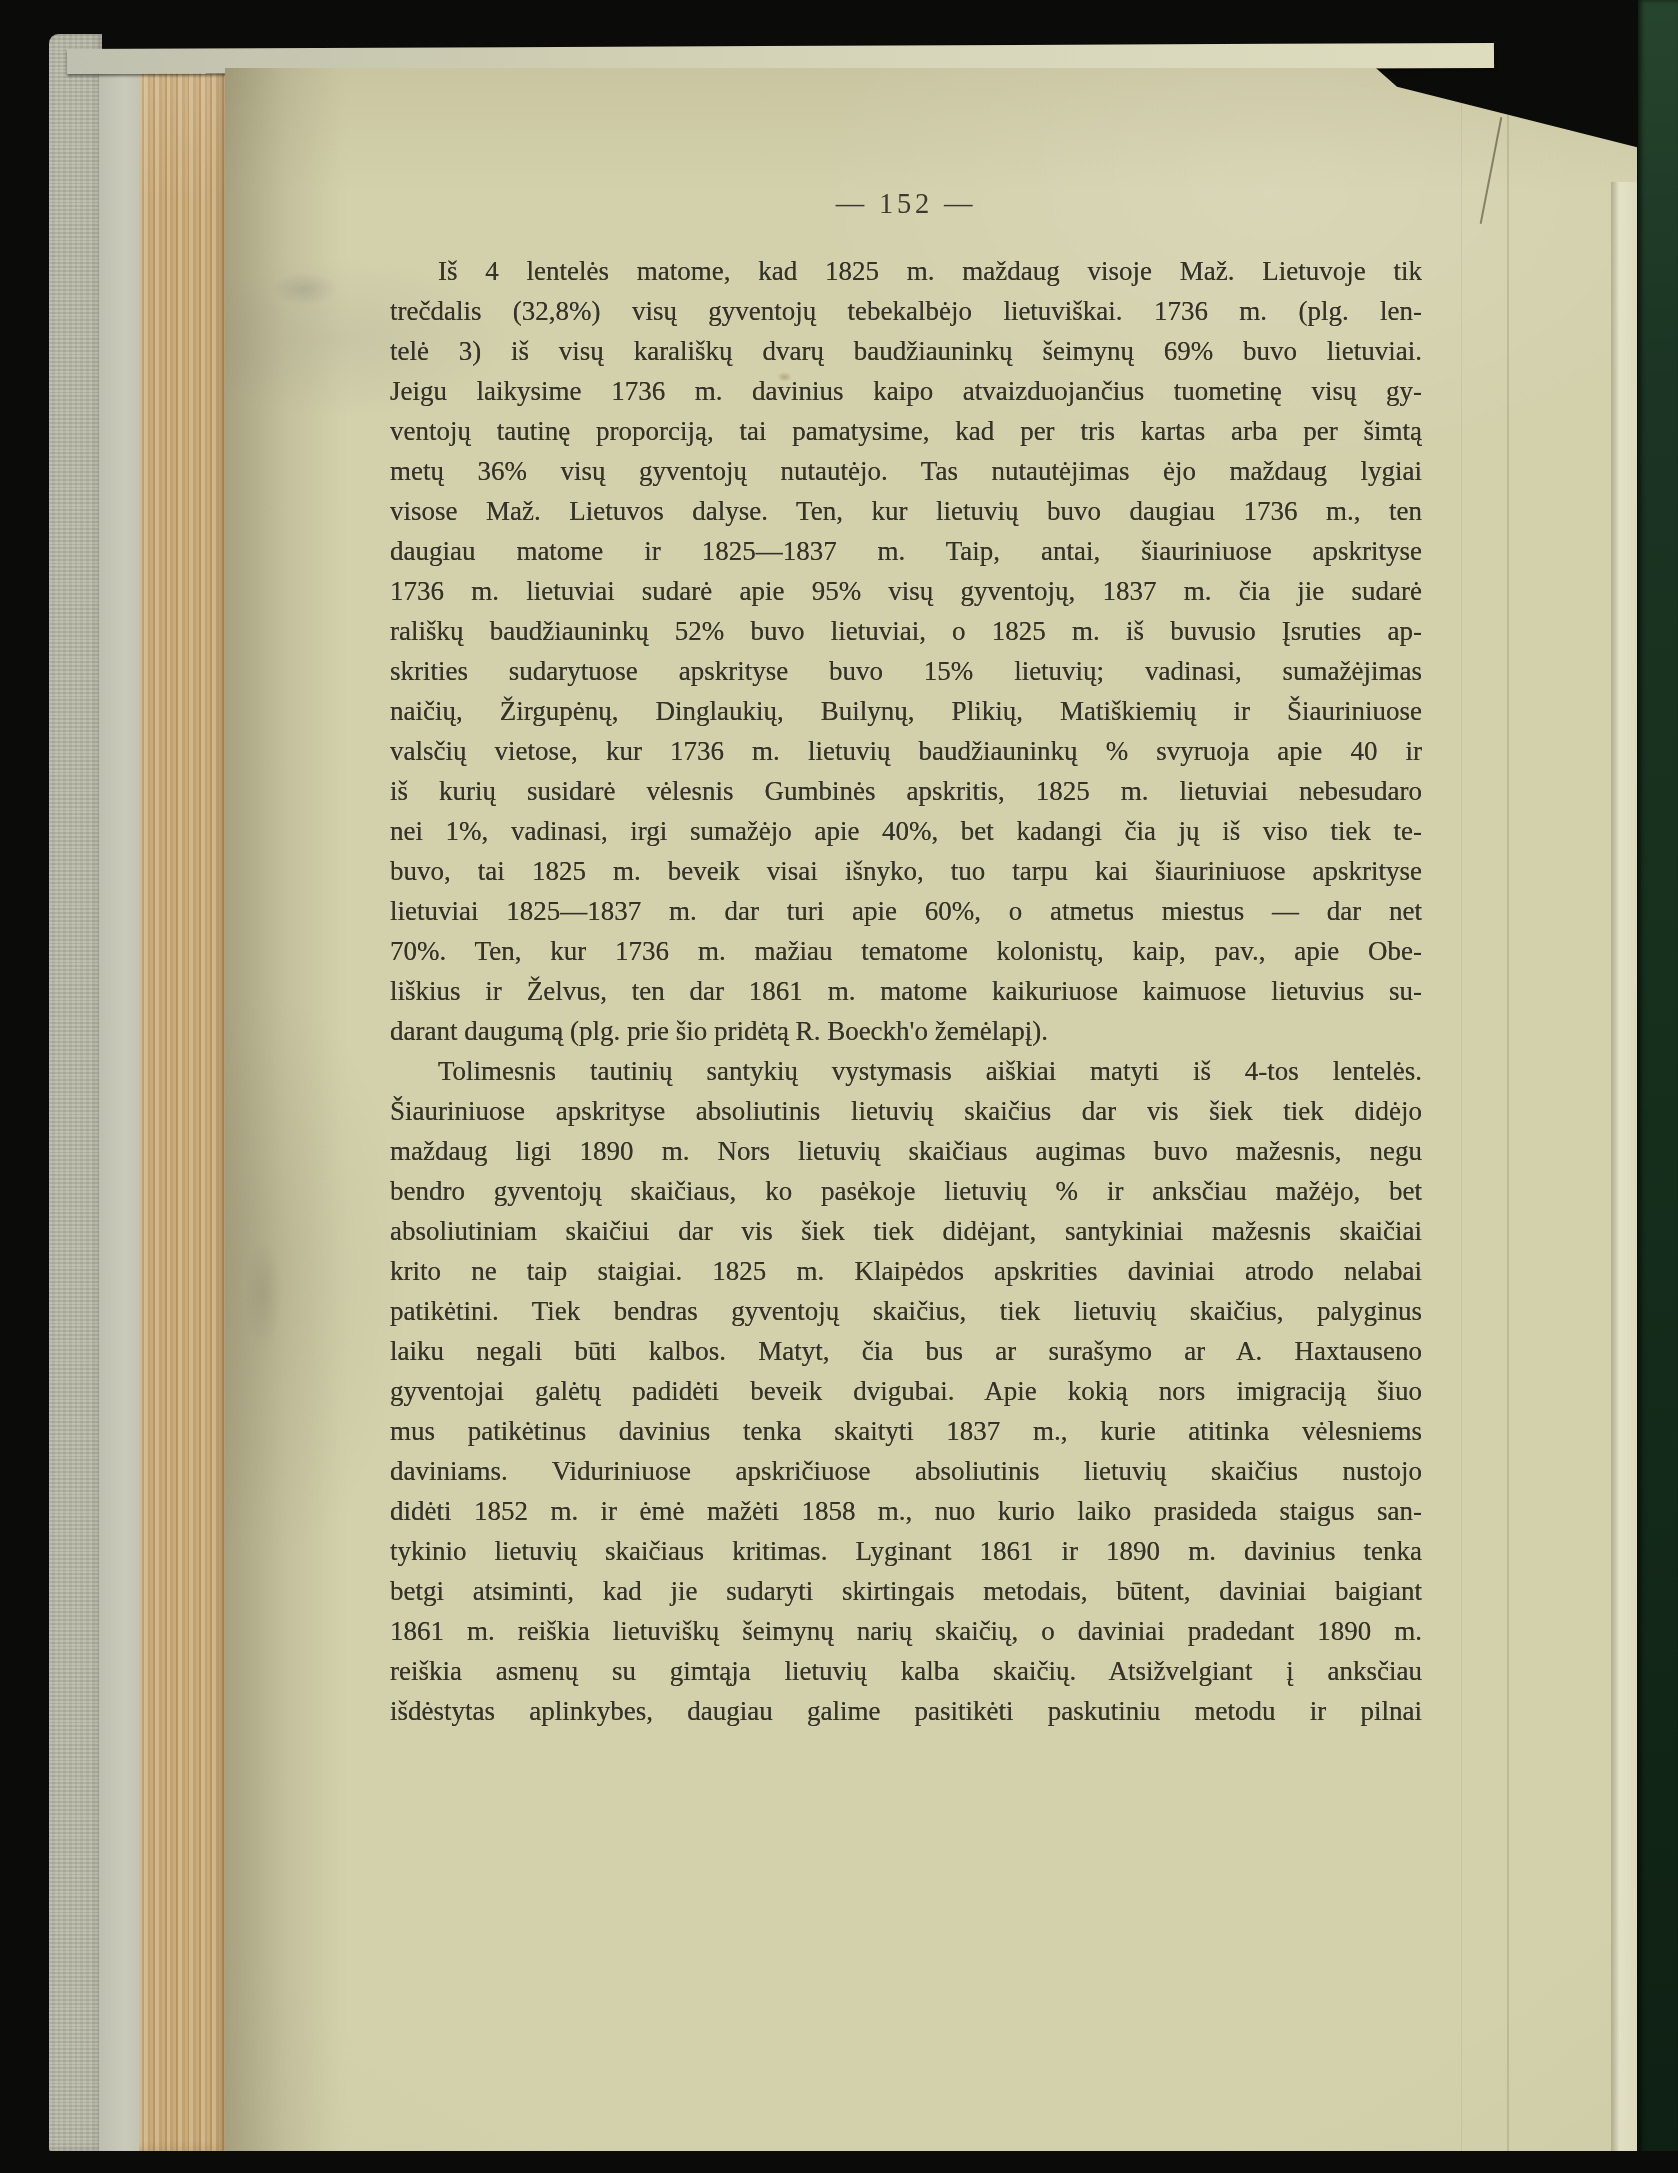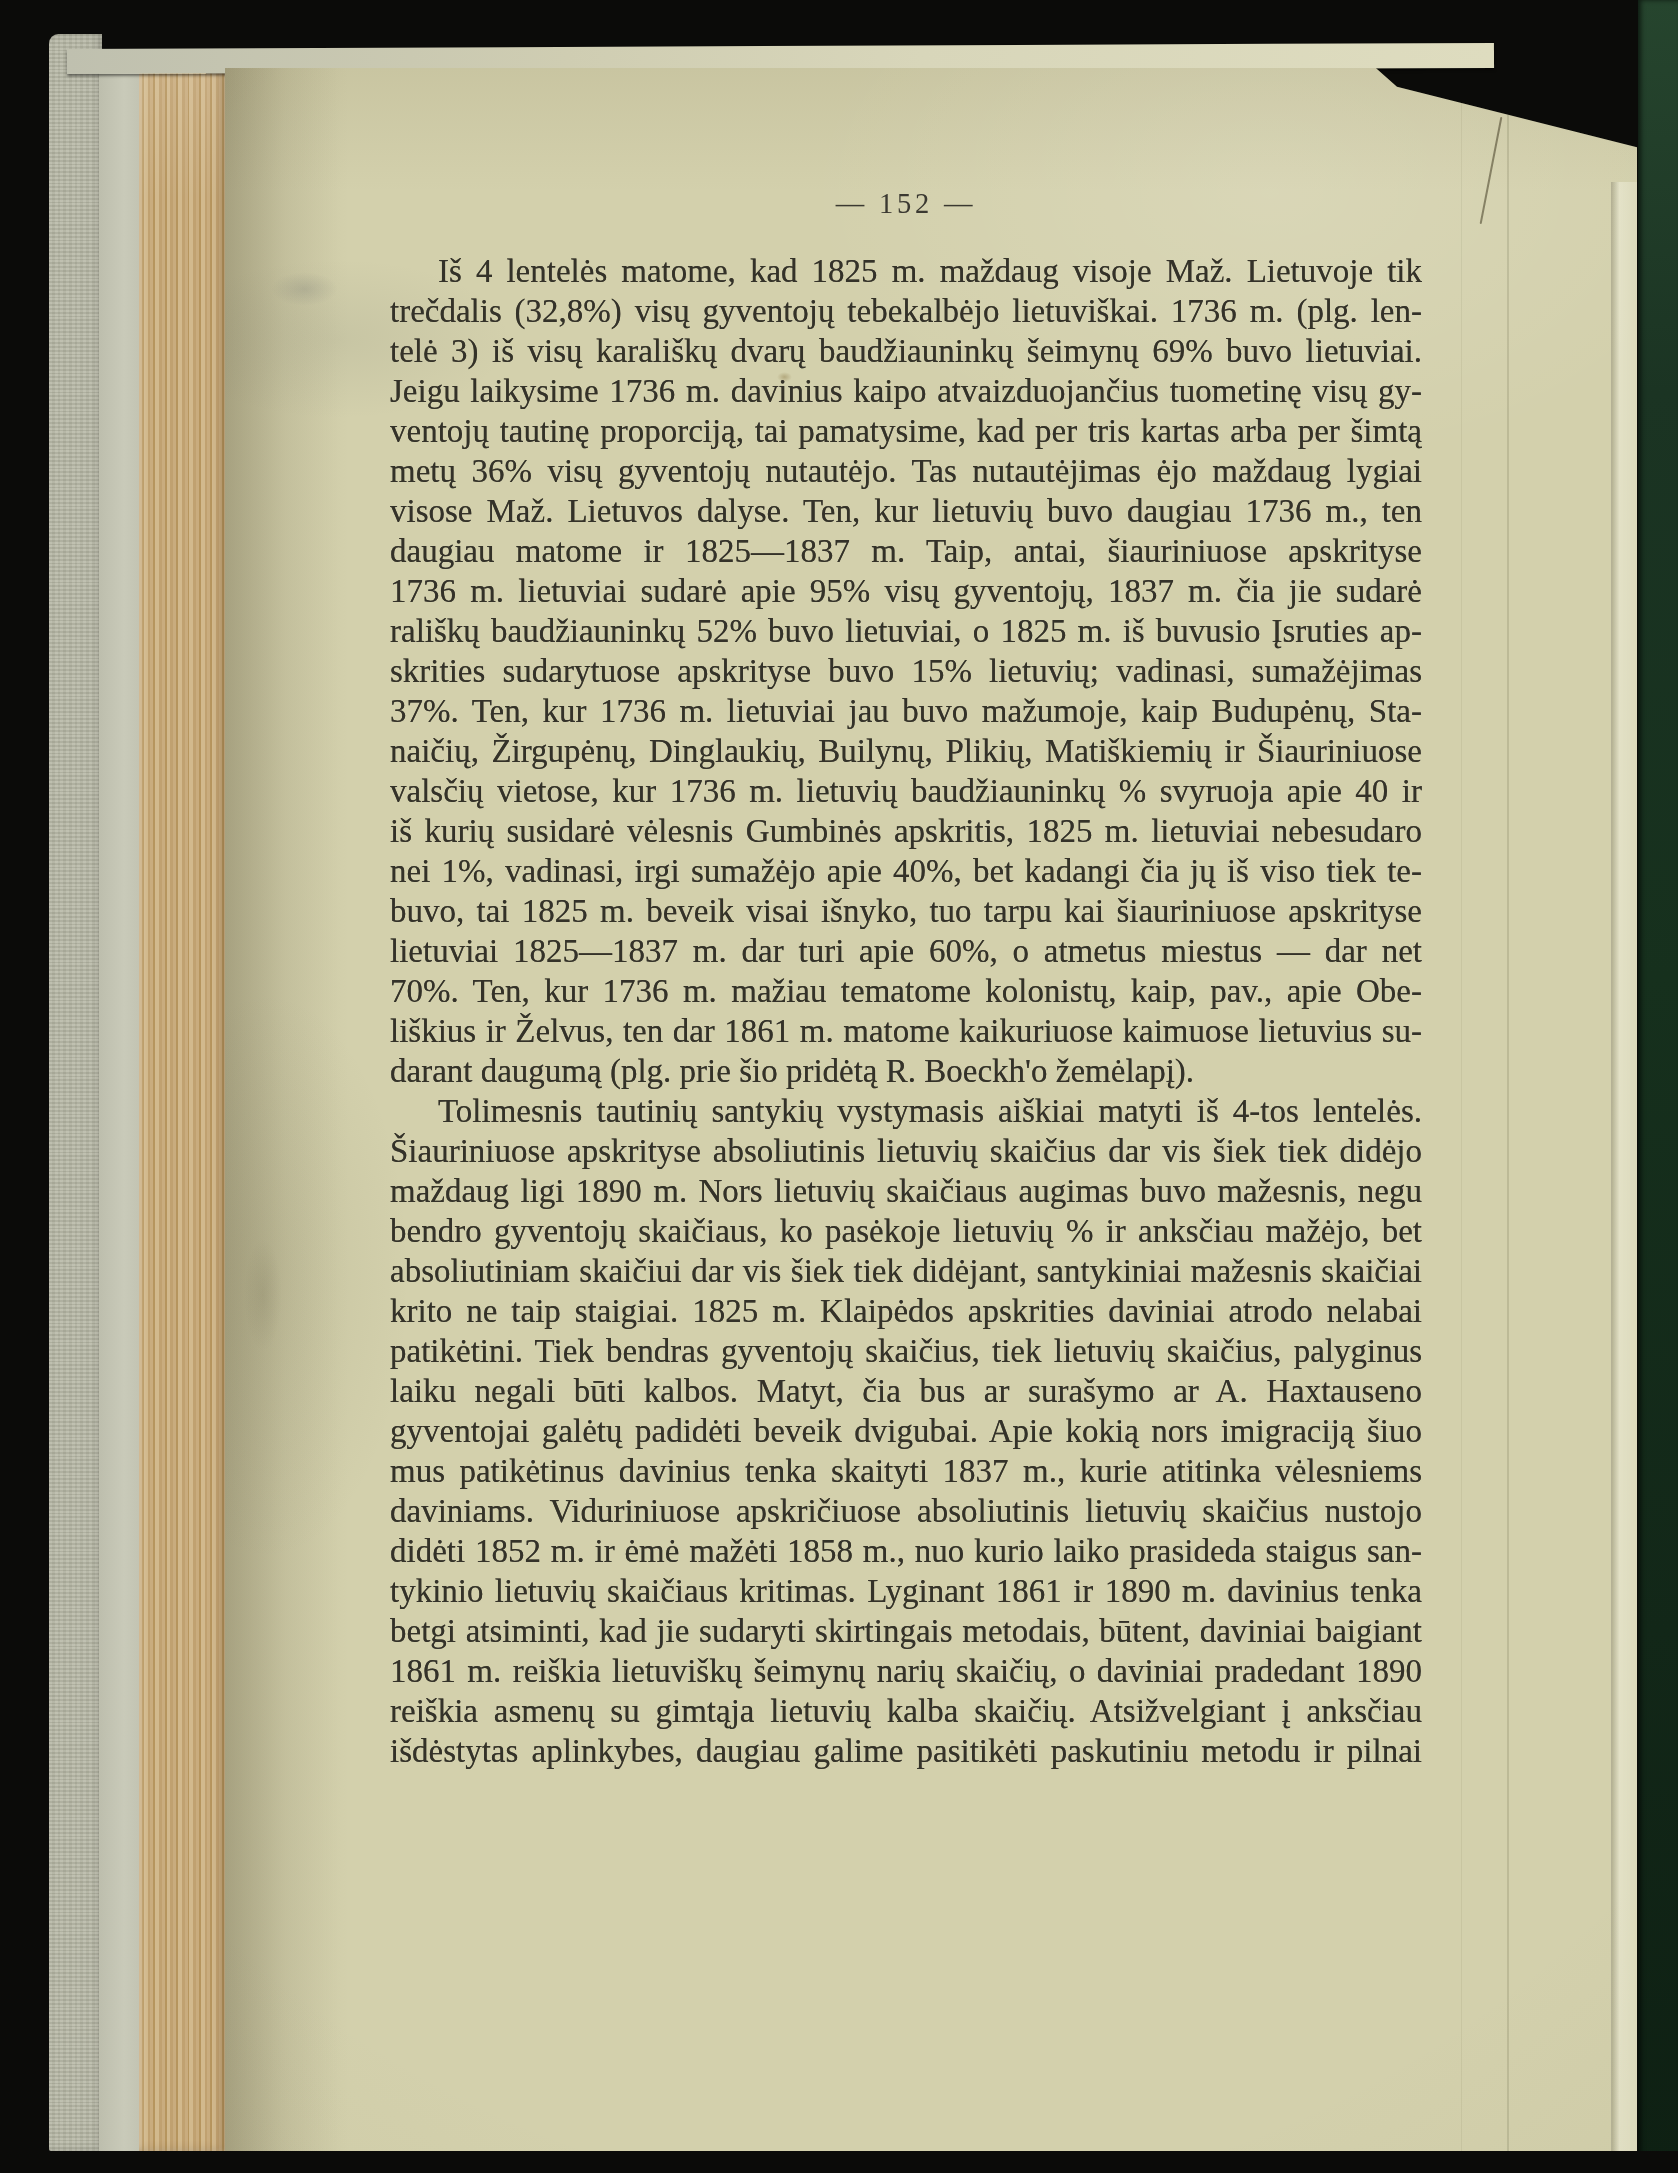--- a/index.html
+++ b/index.html
@@ -73,21 +73,21 @@
   .stain.s3{left:552px;top:304px;width:15px;height:9.5px;background:radial-gradient(ellipse,rgba(120,95,40,.35),transparent 70%);}
   
   .page-number{
     position:absolute;left:165px;top:116px;width:1032px;height:40px;
     text-align:center;font-size:28.5px;line-height:40px;letter-spacing:3.8px;
     color:#3b3931;
   }
   
   .text-block{
     position:absolute;left:165px;top:183px;width:1032px;
-    font-size:33px;color:#343229;
+    font-size:27px;color:#343229;
     text-shadow:0 0 0.5px rgba(52,50,41,.75);
   }
   .tl{
     height:40px;line-height:40px;overflow:hidden;
     text-align:justify;white-space:normal;
   }
   .tl::after{content:"";display:inline-block;width:100%;height:0;}
   .tl.first{text-indent:48px;}
   .tl.para-end{text-align:left;}
   .tl.para-end::after{content:none;}
@@ -123,21 +123,20 @@
         <div class="tl">trečdalis (32,8%) visų gyventojų tebekalbėjo lietuviškai. 1736 m. (plg. len-</div>
         <div class="tl">telė 3) iš visų karališkų dvarų baudžiauninkų šeimynų 69% buvo lietuviai.</div>
         <div class="tl">Jeigu laikysime 1736 m. davinius kaipo atvaizduojančius tuometinę visų gy-</div>
         <div class="tl">ventojų tautinę proporciją, tai pamatysime, kad per tris kartas arba per šimtą</div>
         <div class="tl">metų 36% visų gyventojų nutautėjo. Tas nutautėjimas ėjo maždaug lygiai</div>
         <div class="tl">visose Maž. Lietuvos dalyse. Ten, kur lietuvių buvo daugiau 1736 m., ten</div>
         <div class="tl">daugiau matome ir 1825—1837 m. Taip, antai, šiauriniuose apskrityse</div>
         <div class="tl">1736 m. lietuviai sudarė apie 95% visų gyventojų, 1837 m. čia jie sudarė</div>
         <div class="tl">rališkų baudžiauninkų 52% buvo lietuviai, o 1825 m. iš buvusio Įsruties ap-</div>
         <div class="tl">skrities sudarytuose apskrityse buvo 15% lietuvių; vadinasi, sumažėjimas</div>
-        <div class="tl">37%. Ten, kur 1736 m. lietuviai jau buvo mažumoje, kaip Budupėnų, Sta-</div>
         <div class="tl">naičių, Žirgupėnų, Dinglaukių, Builynų, Plikių, Matiškiemių ir Šiauriniuose</div>
         <div class="tl">valsčių vietose, kur 1736 m. lietuvių baudžiauninkų % svyruoja apie 40 ir</div>
         <div class="tl">iš kurių susidarė vėlesnis Gumbinės apskritis, 1825 m. lietuviai nebesudaro</div>
         <div class="tl">nei 1%, vadinasi, irgi sumažėjo apie 40%, bet kadangi čia jų iš viso tiek te-</div>
         <div class="tl">buvo, tai 1825 m. beveik visai išnyko, tuo tarpu kai šiauriniuose apskrityse</div>
         <div class="tl">lietuviai 1825—1837 m. dar turi apie 60%, o atmetus miestus — dar net</div>
         <div class="tl">70%. Ten, kur 1736 m. mažiau tematome kolonistų, kaip, pav., apie Obe-</div>
         <div class="tl">liškius ir Želvus, ten dar 1861 m. matome kaikuriuose kaimuose lietuvius su-</div>
         <div class="tl para-end">darant daugumą (plg. prie šio pridėtą R. Boeckh'o žemėlapį).</div>
       </div>

